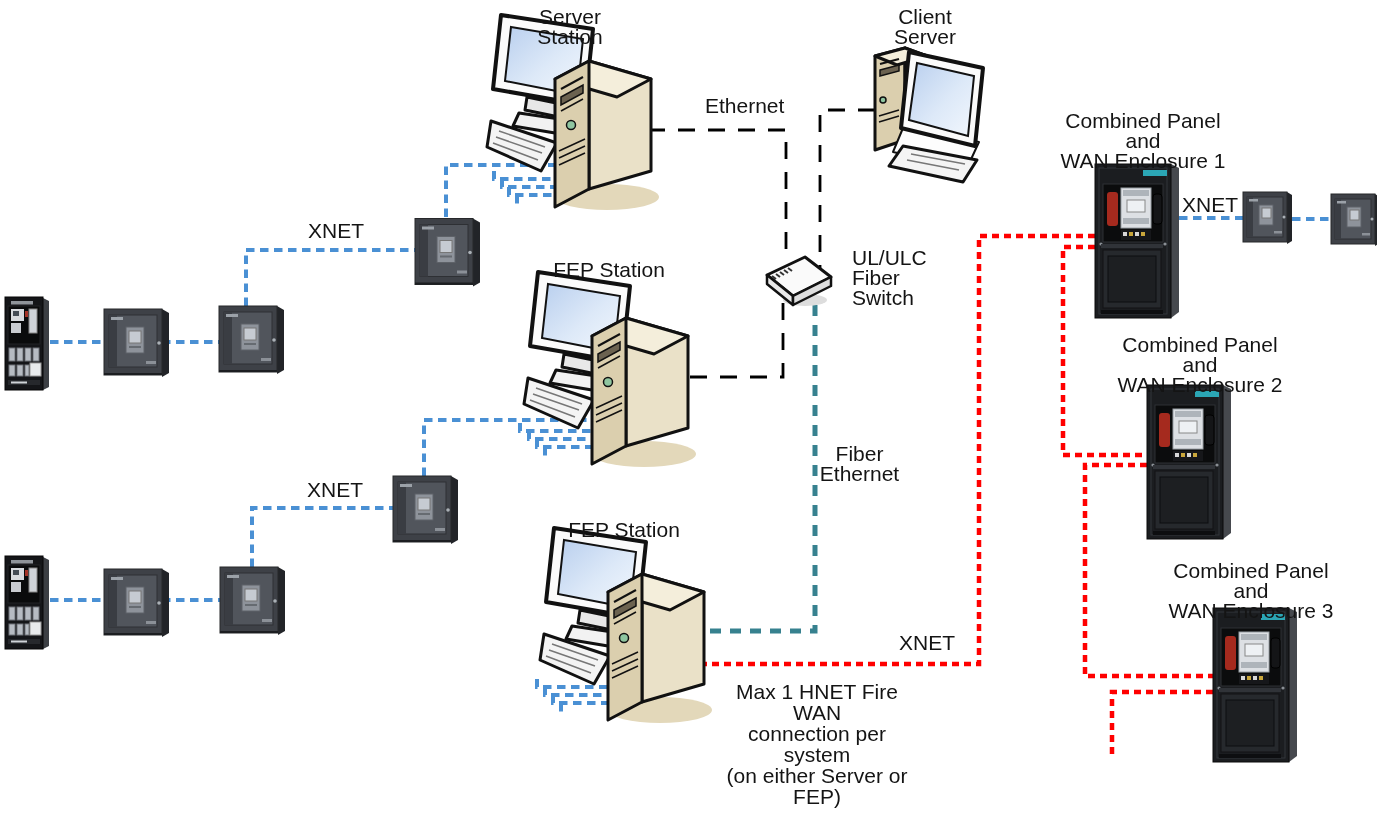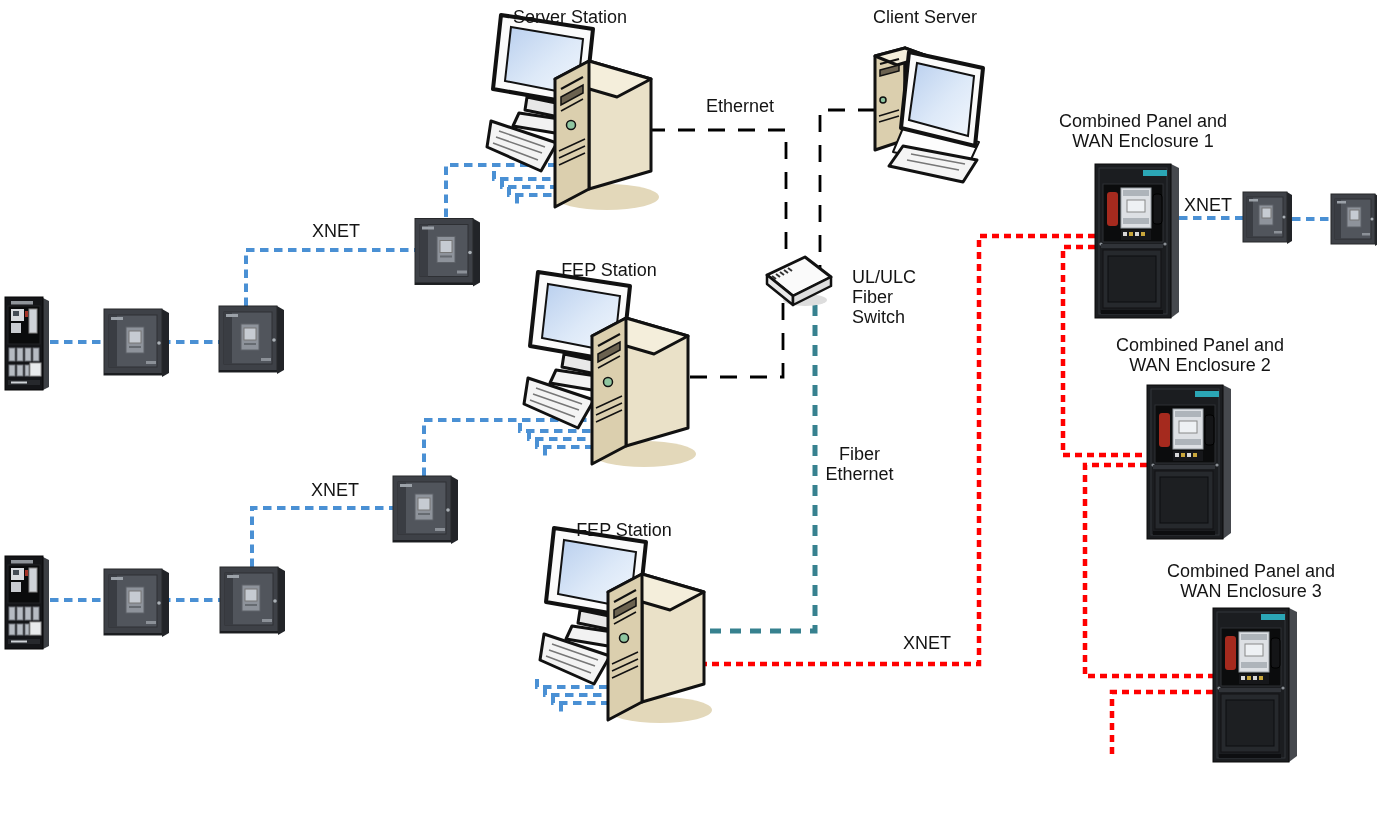--- a/index.html
+++ b/index.html
@@ -1,19 +1,19 @@
 <!DOCTYPE html>
 <html><head>
 <meta charset="utf-8">
 <style>
   html,body{margin:0;padding:0;background:#fff;}
   #canvas{position:relative;width:1377px;height:813px;background:#fff;overflow:hidden;
           font-family:"Liberation Sans",sans-serif;}
   #wires{position:absolute;left:0;top:0;}
-  .lbl{position:absolute;font-size:18px;line-height:20px;color:#141414;white-space:pre-line;}
+  .lbl{position:absolute;font-size:21px;line-height:20px;color:#141414;white-space:pre-line;}
   .c{text-align:center;}
 </style>
 </head>
 <body>
 
 <div id="canvas">
 
 <svg id="wires" width="1377" height="813" viewBox="0 0 1377 813">
   <defs>
     <linearGradient id="scr" x1="0" y1="0" x2="1" y2="1">
@@ -239,29 +239,32 @@
   <g>
     <use href="#panel-small" x="1329" y="192" width="52" height="56"></use>
   </g>
 </svg>
 
 <div class="lbl c" style="left:510px;top:7px;width:120px">Server Station</div>
 <div class="lbl c" style="left:865px;top:7px;width:120px">Client Server</div>
 <div class="lbl c" style="left:705px;top:96px;width:70px">Ethernet</div>
 <div class="lbl c" style="left:306px;top:221px;width:60px">XNET</div>
 <div class="lbl c" style="left:549px;top:260px;width:120px">FEP Station</div>
-<div class="lbl" style="left:852px;top:267px;width:80px">UL/ULC
+<div class="lbl" style="left:852px;top:248px;width:80px">UL/ULC
 Fiber
 Switch</div>
 <div class="lbl c" style="left:1058px;top:111px;width:170px">Combined Panel and
 WAN Enclosure 1</div>
 <div class="lbl c" style="left:1182px;top:195px;width:52px">XNET</div>
 <div class="lbl c" style="left:812px;top:444px;width:95px">Fiber
 Ethernet</div>
 <div class="lbl c" style="left:1115px;top:335px;width:170px">Combined Panel and
 WAN Enclosure 2</div>
 <div class="lbl c" style="left:305px;top:480px;width:60px">XNET</div>
 <div class="lbl c" style="left:564px;top:520px;width:120px">FEP Station</div>
 <div class="lbl c" style="left:899px;top:633px;width:56px">XNET</div>
+<div class="lbl c" style="left:712px;top:681px;width:210px;line-height:21px">Max 1 HNET Fire WAN
+connection per system
+(on either Server or FEP)</div>
 <div class="lbl c" style="left:1166px;top:561px;width:170px">Combined Panel and
 WAN Enclosure 3</div>
 
 </div>
 
 </body></html>

